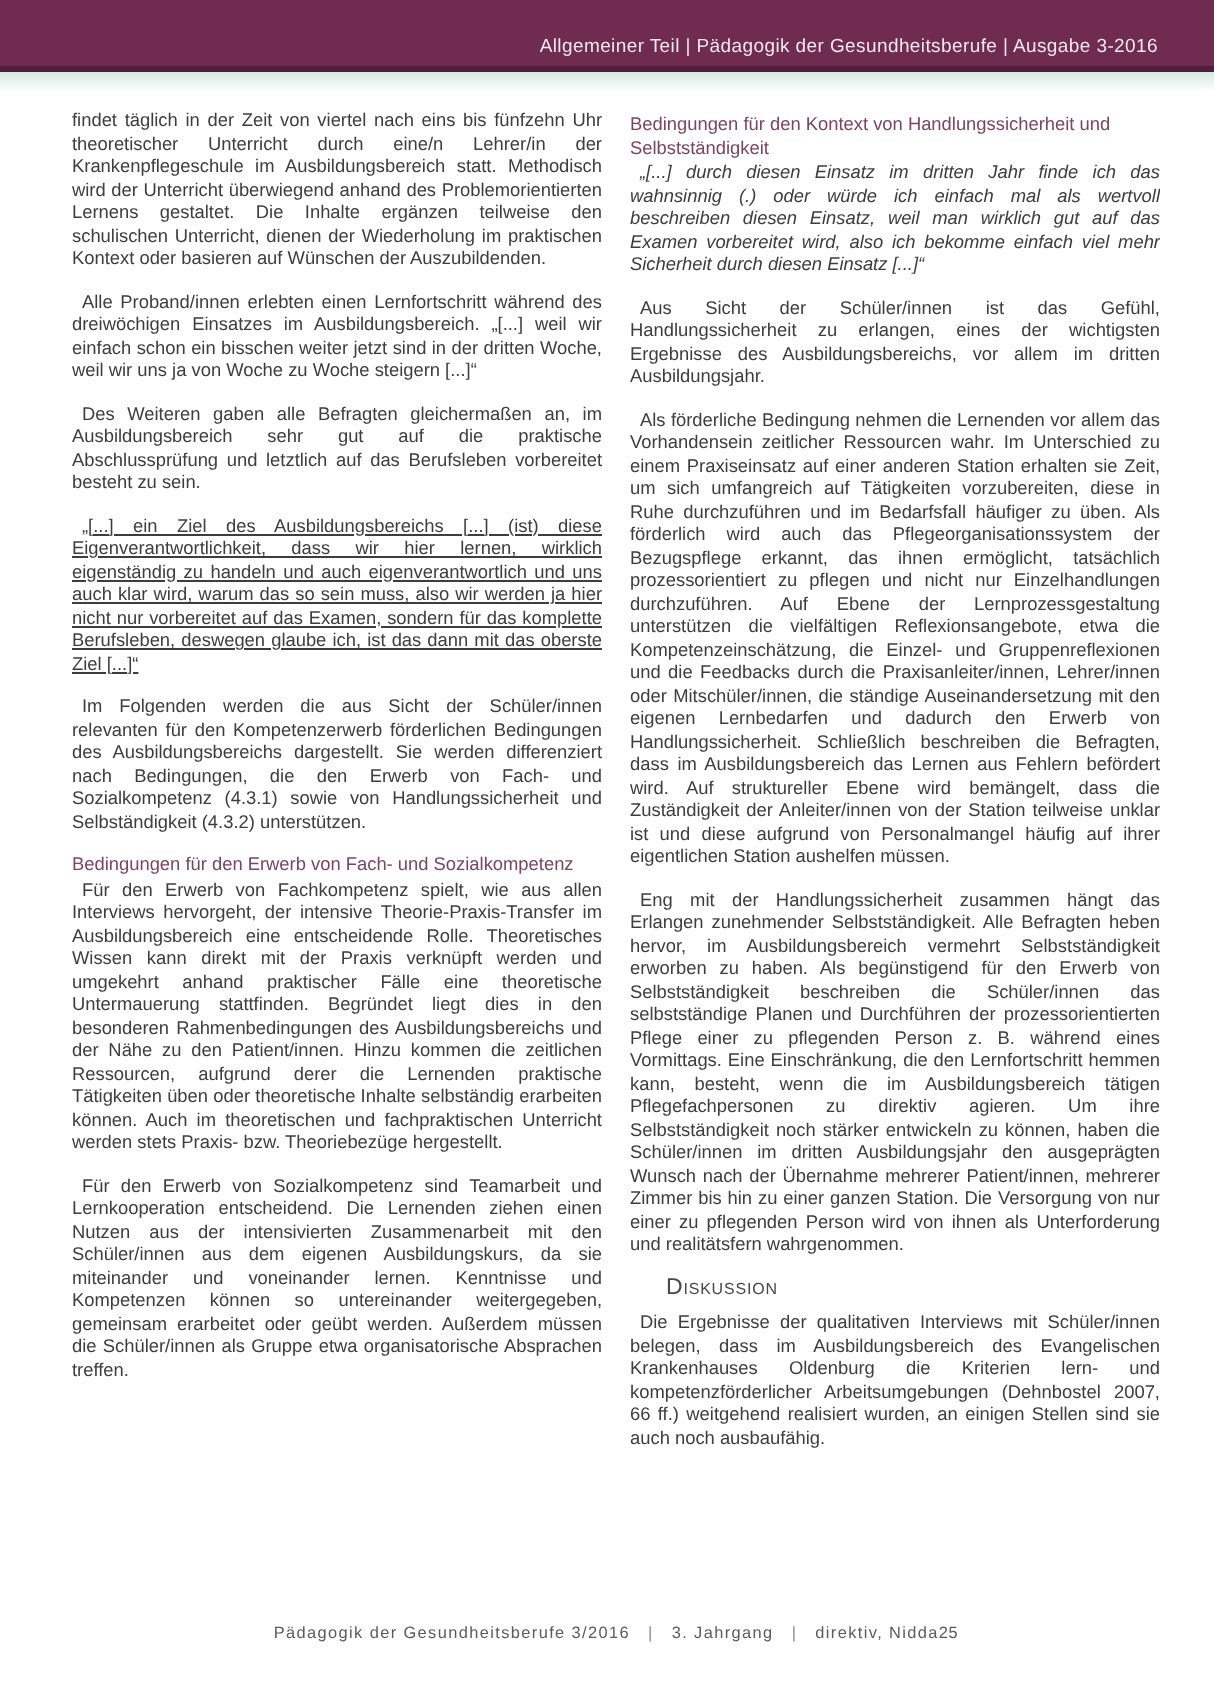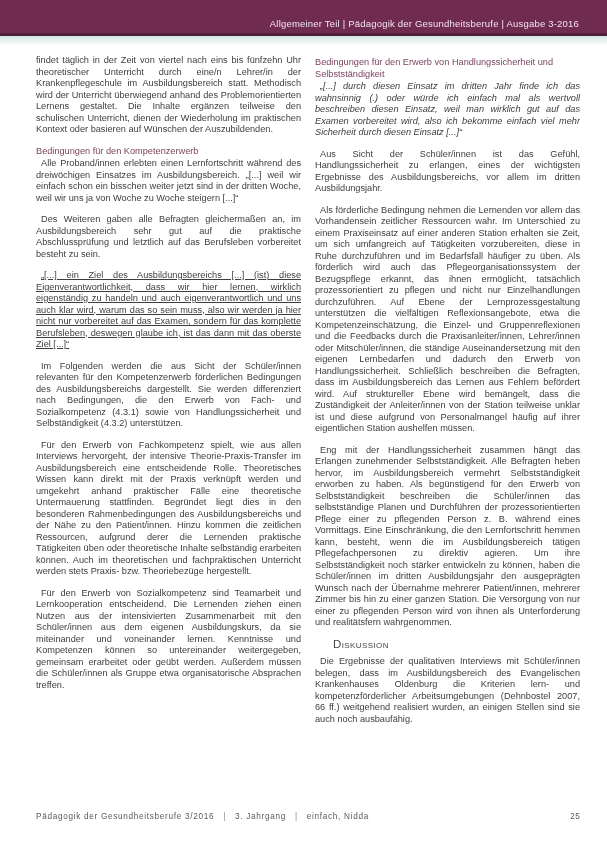--- a/index.html
+++ b/index.html
@@ -80,21 +80,21 @@
     text-align: left;
     margin: 4px 0 6px 18px;
     text-indent: 0;
   }
   .footer {
     position: absolute;
     left: 36px;
     right: 27px;
     top: 812px;
     display: flex;
-    justify-content: space-between;
+    justify-content: center;
     align-items: baseline;
     font-size: 8.2px;
     letter-spacing: 0.7px;
     color: #5a5a5a;
   }
   .footer-left {
     display: flex;
     gap: 9px;
     align-items: baseline;
   }
@@ -108,43 +108,43 @@
 
   <div class="header-bar">
     <span class="header-title">Allgemeiner Teil | Pädagogik der Gesundheitsberufe | Ausgabe 3-2016</span>
   </div>
   <div class="header-rule"></div>
   <div class="header-fade"></div>
 
   <div class="columns">
     <div class="column">
         <div class="block para-flush">findet täglich in der Zeit von viertel nach eins bis fünfzehn Uhr theoretischer Unterricht durch eine/n Lehrer/in der Krankenpflegeschule im Ausbildungsbereich statt. Methodisch wird der Unterricht überwiegend anhand des Problemorientierten Lernens gestaltet. Die Inhalte ergänzen teilweise den schulischen Unterricht, dienen der Wiederholung im praktischen Kontext oder basieren auf Wünschen der Auszubildenden.</div>
-        <div class="block subheading">Bedingungen für den Kompetenzerwerb</div>
         <div class="block para">Alle Proband/innen erlebten einen Lernfortschritt während des dreiwöchigen Einsatzes im Ausbildungsbereich. „[...] weil wir einfach schon ein bisschen weiter jetzt sind in der dritten Woche, weil wir uns ja von Woche zu Woche steigern [...]“</div>
         <div class="block para">Des Weiteren gaben alle Befragten gleichermaßen an, im Ausbildungsbereich sehr gut auf die praktische Abschlussprüfung und letztlich auf das Berufsleben vorbereitet besteht zu sein.</div>
         <div class="block quote">„[...] ein Ziel des Ausbildungsbereichs [...] (ist) diese Eigenverantwortlichkeit, dass wir hier lernen, wirklich eigenständig zu handeln und auch eigenverantwortlich und uns auch klar wird, warum das so sein muss, also wir werden ja hier nicht nur vorbereitet auf das Examen, sondern für das komplette Berufsleben, deswegen glaube ich, ist das dann mit das oberste Ziel [...]“</div>
         <div class="block para">Im Folgenden werden die aus Sicht der Schüler/innen relevanten für den Kompetenzerwerb förderlichen Bedingungen des Ausbildungsbereichs dargestellt. Sie werden differenziert nach Bedingungen, die den Erwerb von Fach- und Sozialkompetenz (4.3.1) sowie von Handlungssicherheit und Selbständigkeit (4.3.2) unterstützen.</div>
+        <div class="block subheading">Bedingungen für den Erwerb von Fach- und Sozialkompetenz</div>
         <div class="block para">Für den Erwerb von Fachkompetenz spielt, wie aus allen Interviews hervorgeht, der intensive Theorie-Praxis-Transfer im Ausbildungsbereich eine entscheidende Rolle. Theoretisches Wissen kann direkt mit der Praxis verknüpft werden und umgekehrt anhand praktischer Fälle eine theoretische Untermauerung stattfinden. Begründet liegt dies in den besonderen Rahmenbedingungen des Ausbildungsbereichs und der Nähe zu den Patient/innen. Hinzu kommen die zeitlichen Ressourcen, aufgrund derer die Lernenden praktische Tätigkeiten üben oder theoretische Inhalte selbständig erarbeiten können. Auch im theoretischen und fachpraktischen Unterricht werden stets Praxis- bzw. Theoriebezüge hergestellt.</div>
         <div class="block para">Für den Erwerb von Sozialkompetenz sind Teamarbeit und Lernkooperation entscheidend. Die Lernenden ziehen einen Nutzen aus der intensivierten Zusammenarbeit mit den Schüler/innen aus dem eigenen Ausbildungskurs, da sie miteinander und voneinander lernen. Kenntnisse und Kompetenzen können so untereinander weitergegeben, gemeinsam erarbeitet oder geübt werden. Außerdem müssen die Schüler/innen als Gruppe etwa organisatorische Absprachen treffen.</div>
       </div>
     <div class="column">
-        <div class="block subheading">Bedingungen für den Erwerb von Handlungssicherheit und Selbstständigkeit</div>
+        <div class="block subheading">Bedingungen für den Kontext von Handlungssicherheit und Selbstständigkeit</div>
         <div class="block quote-italic">„[...] durch diesen Einsatz im dritten Jahr finde ich das wahnsinnig (.) oder würde ich einfach mal als wertvoll beschreiben diesen Einsatz, weil man wirklich gut auf das Examen vorbereitet wird, also ich bekomme einfach viel mehr Sicherheit durch diesen Einsatz [...]“</div>
         <div class="block para">Aus Sicht der Schüler/innen ist das Gefühl, Handlungssicherheit zu erlangen, eines der wichtigsten Ergebnisse des Ausbildungsbereichs, vor allem im dritten Ausbildungsjahr.</div>
         <div class="block para">Als förderliche Bedingung nehmen die Lernenden vor allem das Vorhandensein zeitlicher Ressourcen wahr. Im Unterschied zu einem Praxiseinsatz auf einer anderen Station erhalten sie Zeit, um sich umfangreich auf Tätigkeiten vorzubereiten, diese in Ruhe durchzuführen und im Bedarfsfall häufiger zu üben. Als förderlich wird auch das Pflegeorganisationssystem der Bezugspflege erkannt, das ihnen ermöglicht, tatsächlich prozessorientiert zu pflegen und nicht nur Einzelhandlungen durchzuführen. Auf Ebene der Lernprozessgestaltung unterstützen die vielfältigen Reflexionsangebote, etwa die Kompetenzeinschätzung, die Einzel- und Gruppenreflexionen und die Feedbacks durch die Praxisanleiter/innen, Lehrer/innen oder Mitschüler/innen, die ständige Auseinandersetzung mit den eigenen Lernbedarfen und dadurch den Erwerb von Handlungssicherheit. Schließlich beschreiben die Befragten, dass im Ausbildungsbereich das Lernen aus Fehlern befördert wird. Auf struktureller Ebene wird bemängelt, dass die Zuständigkeit der Anleiter/innen von der Station teilweise unklar ist und diese aufgrund von Personalmangel häufig auf ihrer eigentlichen Station aushelfen müssen.</div>
         <div class="block para">Eng mit der Handlungssicherheit zusammen hängt das Erlangen zunehmender Selbstständigkeit. Alle Befragten heben hervor, im Ausbildungsbereich vermehrt Selbstständigkeit erworben zu haben. Als begünstigend für den Erwerb von Selbstständigkeit beschreiben die Schüler/innen das selbstständige Planen und Durchführen der prozessorientierten Pflege einer zu pflegenden Person z. B. während eines Vormittags. Eine Einschränkung, die den Lernfortschritt hemmen kann, besteht, wenn die im Ausbildungsbereich tätigen Pflegefachpersonen zu direktiv agieren. Um ihre Selbstständigkeit noch stärker entwickeln zu können, haben die Schüler/innen im dritten Ausbildungsjahr den ausgeprägten Wunsch nach der Übernahme mehrerer Patient/innen, mehrerer Zimmer bis hin zu einer ganzen Station. Die Versorgung von nur einer zu pflegenden Person wird von ihnen als Unterforderung und realitätsfern wahrgenommen.</div>
         <div class="block section-heading">Diskussion</div>
         <div class="block para">Die Ergebnisse der qualitativen Interviews mit Schüler/innen belegen, dass im Ausbildungsbereich des Evangelischen Krankenhauses Oldenburg die Kriterien lern- und kompetenzförderlicher Arbeitsumgebungen (Dehnbostel 2007, 66 ff.) weitgehend realisiert wurden, an einigen Stellen sind sie auch noch ausbaufähig.</div>
       </div>
   </div>
 
   <div class="footer">
     <div class="footer-left">
       <span>Pädagogik der Gesundheitsberufe 3/2016</span>
       <span class="footer-sep">|</span>
       <span>3. Jahrgang</span>
       <span class="footer-sep">|</span>
-      <span>einfach, Nidda</span>
+      <span>direktiv, Nidda</span>
     </div>
     <span class="page-number">25</span>
   </div>
 
 </div>
 
 </body></html>

